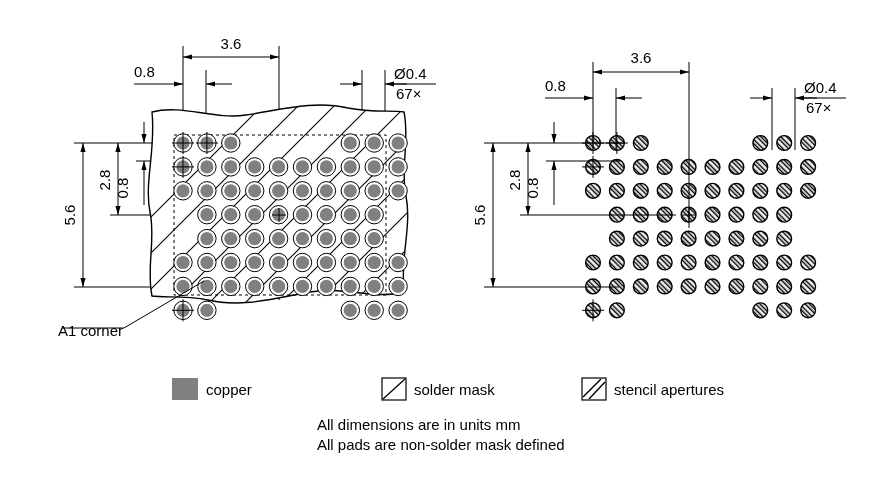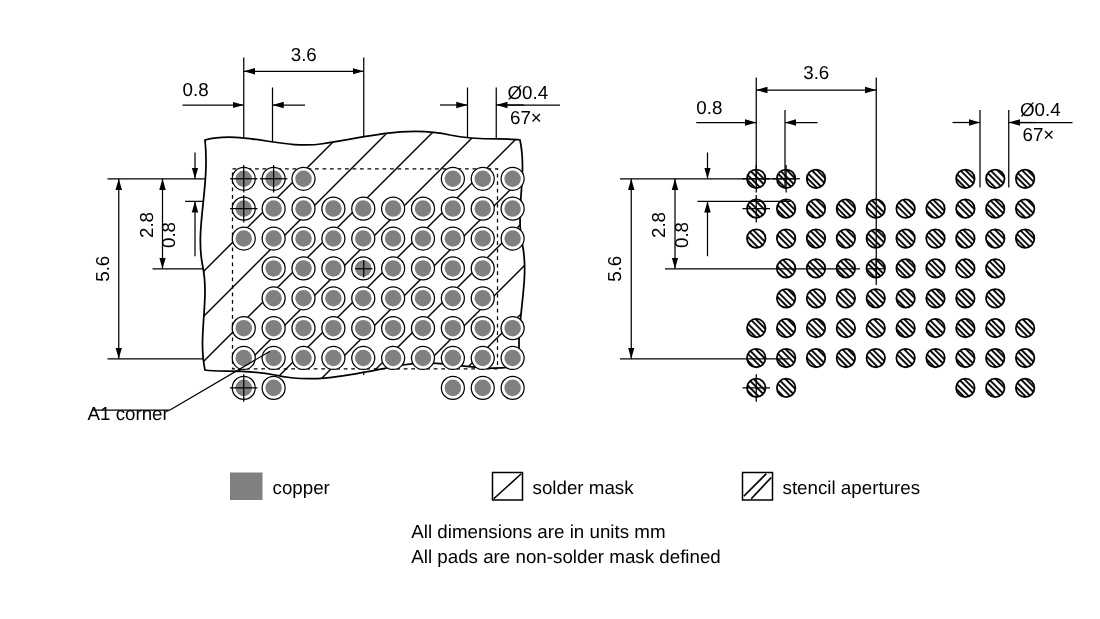--- a/index.html
+++ b/index.html
@@ -4,21 +4,21 @@
 <title>BGA Land Pattern Drawing</title>
 <style>
   html,body{margin:0;padding:0;background:#ffffff;}
   body{
     width:880px;height:495px;
     font-family:"Liberation Sans", sans-serif;
     color:#000;
     position:relative;
     overflow:hidden;
   }
-  #stage{position:absolute;left:16px;top:0;width:720px;height:495px;}
+  #stage{position:absolute;left:4px;top:0;width:720px;height:495px;}
   svg{display:block;}
   .dimtext{
     font-family:"Liberation Sans", sans-serif;
     font-size:15px;
     fill:#000;
   }
   .legendtext{
     font-family:"Liberation Sans", sans-serif;
     font-size:15px;
     fill:#000;

